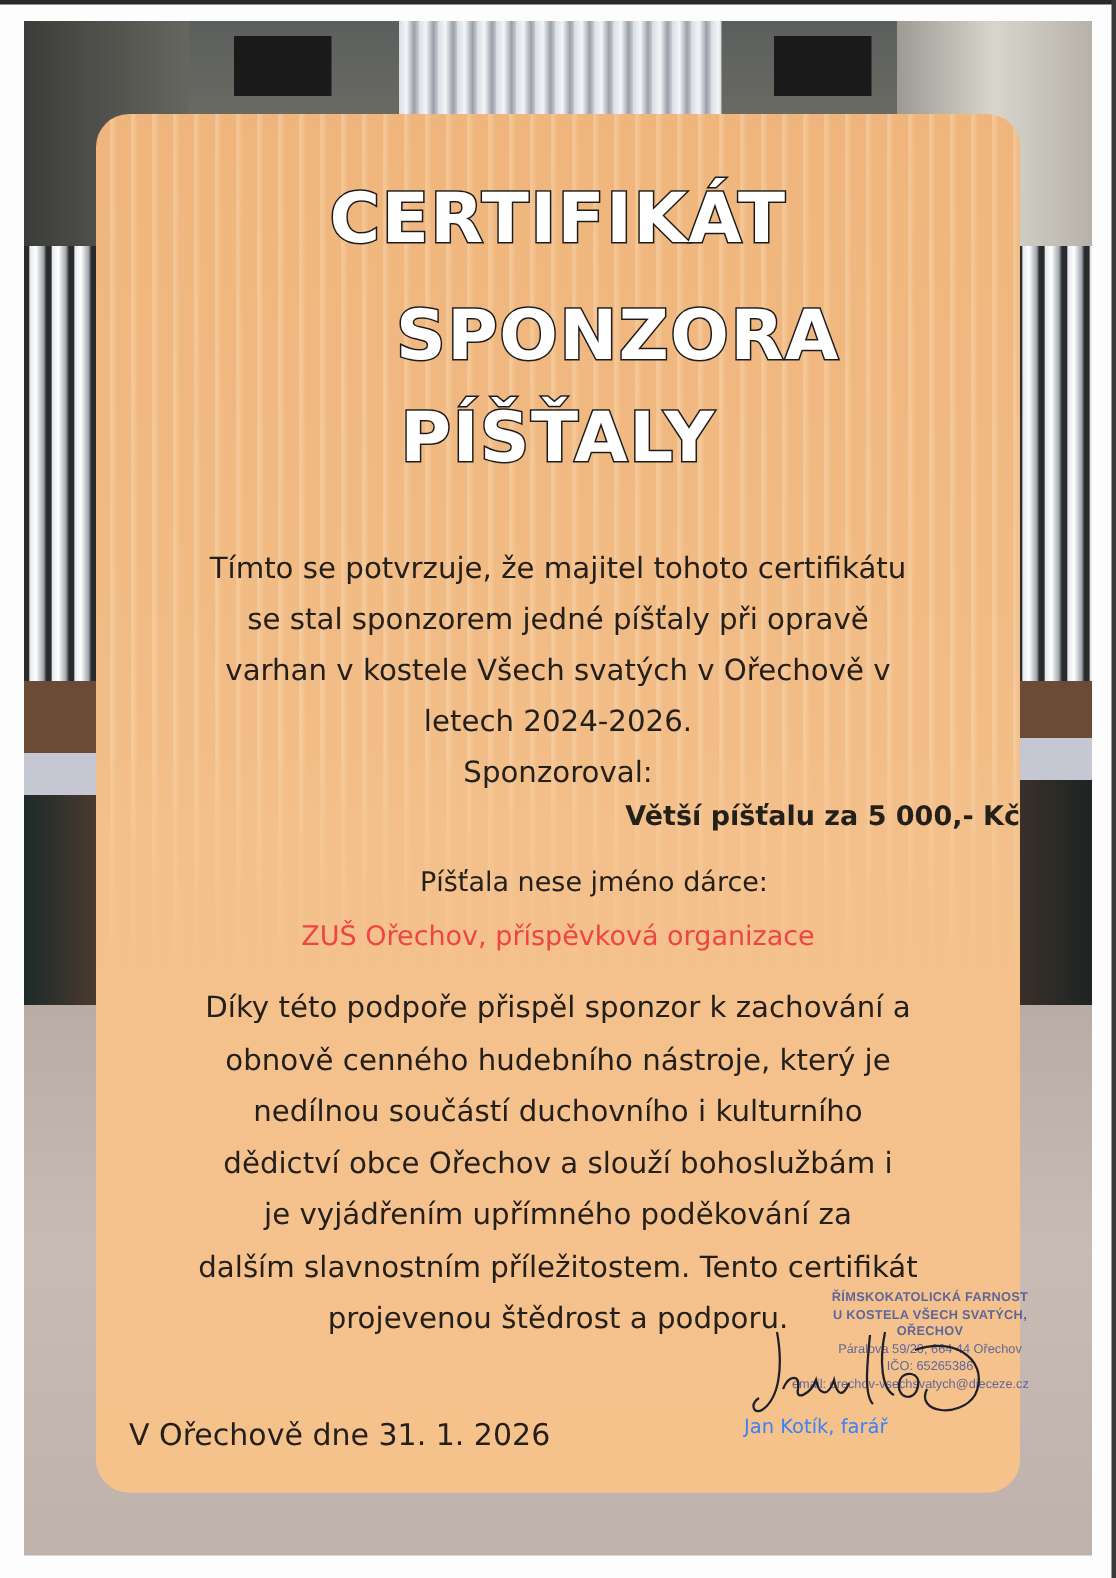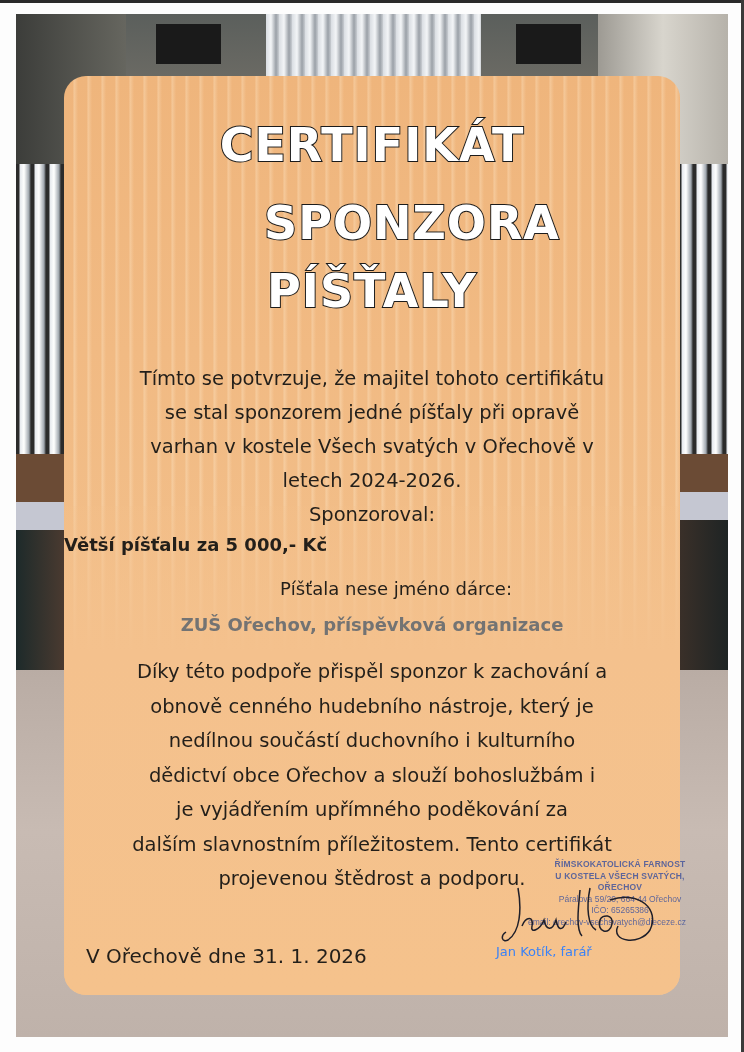--- a/index.html
+++ b/index.html
@@ -61,23 +61,23 @@
   .t1 { top: 118px; }
   .t2 { top: 196px; padding-left: 40px; }
   .t3 { top: 264px; }
 
   .body-text {
     position: absolute; left: 64px; width: 616px; text-align: center;
     color: #231f1a; font-family: "DejaVu Sans", sans-serif;
     font-size: 19.5px; line-height: 34px;
   }
   .intro { top: 362px; }
-  .amount { position: absolute; left: 64px; width: 616px; text-align: left; top: 534px; font-size: 18px; font-weight: bold; color: #231f1a; }
+  .amount { position: absolute; left: 64px; width: 616px; text-align: right; top: 534px; font-size: 18px; font-weight: bold; color: #231f1a; }
   .name-label { position: absolute; left: 64px; width: 616px; text-align: center; top: 578px; font-size: 18px; color: #231f1a; padding-left: 24px; }
-  .donor { position: absolute; left: 64px; width: 616px; text-align: center; top: 614px; font-size: 18px; font-weight: bold; color: #737373; }
+  .donor { position: absolute; left: 64px; width: 616px; text-align: center; top: 614px; font-size: 18px; font-weight: normal; color: #ef4444; }
   .thanks { top: 655px; font-size: 19.5px; line-height: 34.5px; }
 
   .date { position: absolute; left: 86px; top: 944px; font-size: 20px; color: #231f1a; }
   .signer { position: absolute; left: 496px; top: 944px; font-size: 13px; color: #3b82f6; }
 
   .stamp {
     position: absolute; left: 536px; top: 859px; width: 168px;
     color: #4e5c9c; font-family: "Liberation Sans", sans-serif;
     font-size: 8.5px; line-height: 11.5px; text-align: center; opacity: 0.9;
   }

